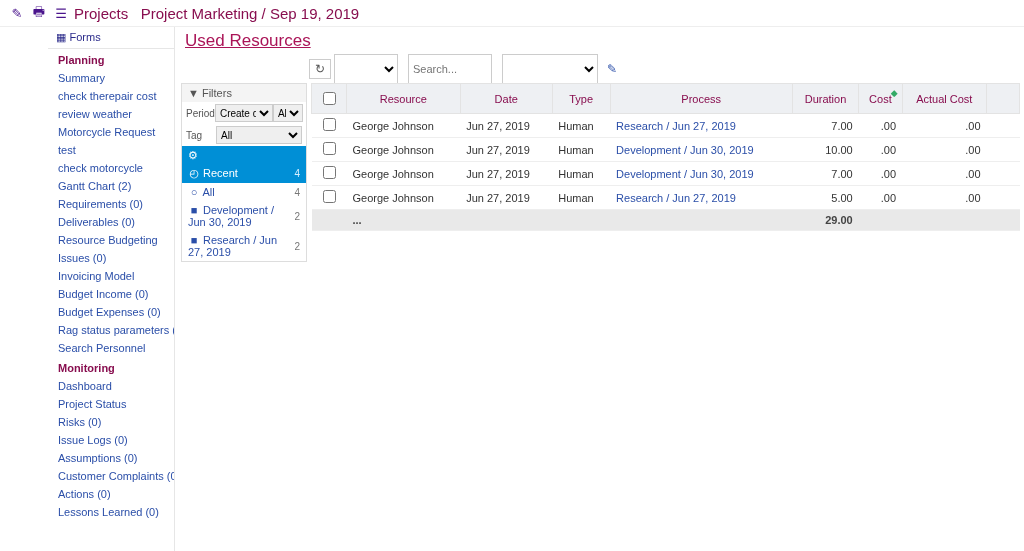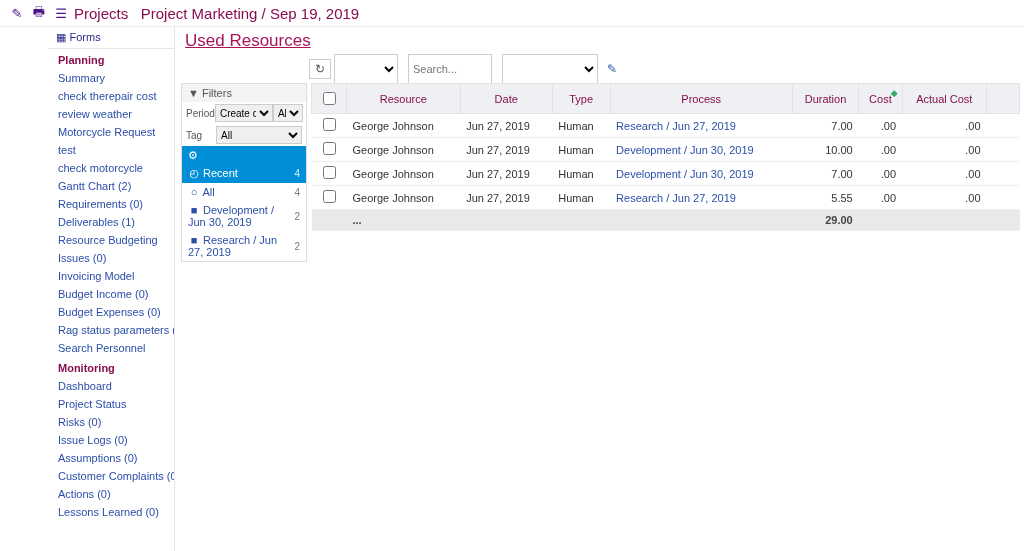--- a/index.html
+++ b/index.html
@@ -225,21 +225,21 @@
     <div id="nav-sections">
         <div class="section">Planning</div>
         <div class="item">Summary</div>
         <div class="item">check therepair cost</div>
         <div class="item">review weather</div>
         <div class="item">Motorcycle Request</div>
         <div class="item">test</div>
         <div class="item">check motorcycle</div>
         <div class="item">Gantt Chart (2)</div>
         <div class="item">Requirements (0)</div>
-        <div class="item">Deliverables (1)</div>
+        <div class="item">Deliverables (0)</div>
         <div class="item">Resource Budgeting</div>
         <div class="item">Issues (0)</div>
         <div class="item">Invoicing Model</div>
         <div class="item">Budget Income (0)</div>
         <div class="item">Budget Expenses (0)</div>
         <div class="item">Rag status parameters (0)</div>
         <div class="item">Search Personnel</div>
         <div class="section">Monitoring</div>
         <div class="item">Dashboard</div>
         <div class="item">Project Status</div>
@@ -358,21 +358,21 @@
                 <td class="num">.00</td>
                 <td class="num">.00</td>
                 <td></td>
               </tr>
               <tr>
                 <td class="chkcell"><input type="checkbox" style=""></td>
                 <td>George Johnson</td>
                 <td>Jun 27, 2019</td>
                 <td>Human</td>
                 <td><a href="#">Research / Jun 27, 2019</a></td>
-                <td class="num">5.55</td>
+                <td class="num">5.00</td>
                 <td class="num">.00</td>
                 <td class="num">.00</td>
                 <td></td>
               </tr>
               <tr class="total">
                 <td></td>
                 <td colspan="4">...</td>
                 <td class="num">29.00</td>
                 <td></td>
                 <td></td>

